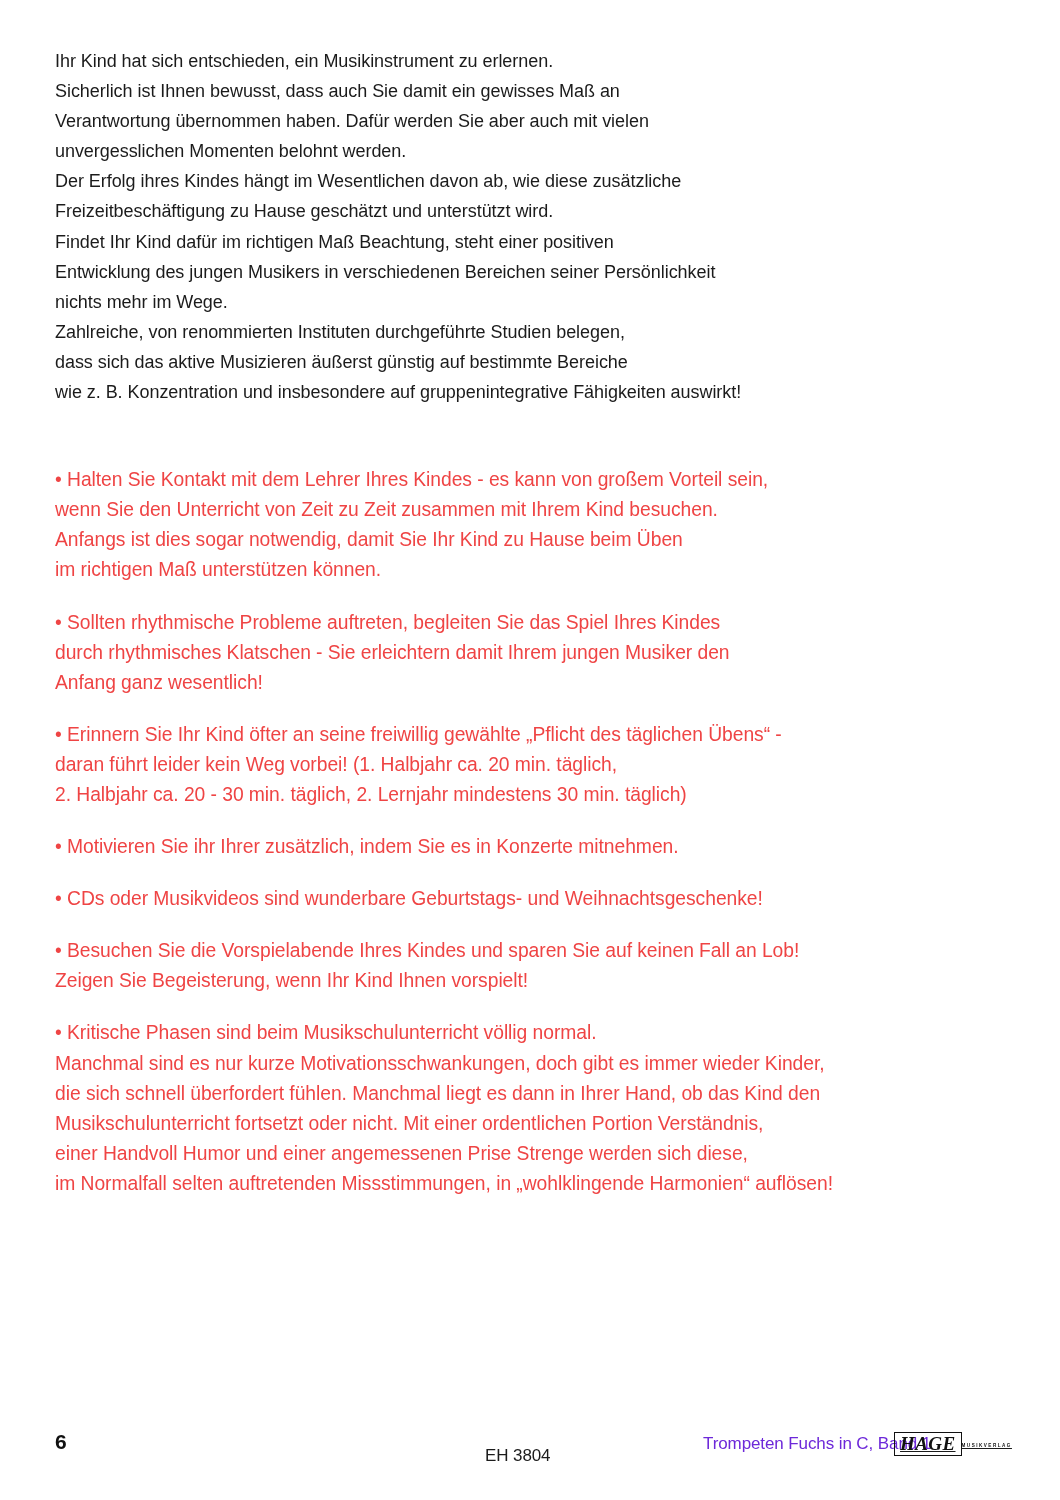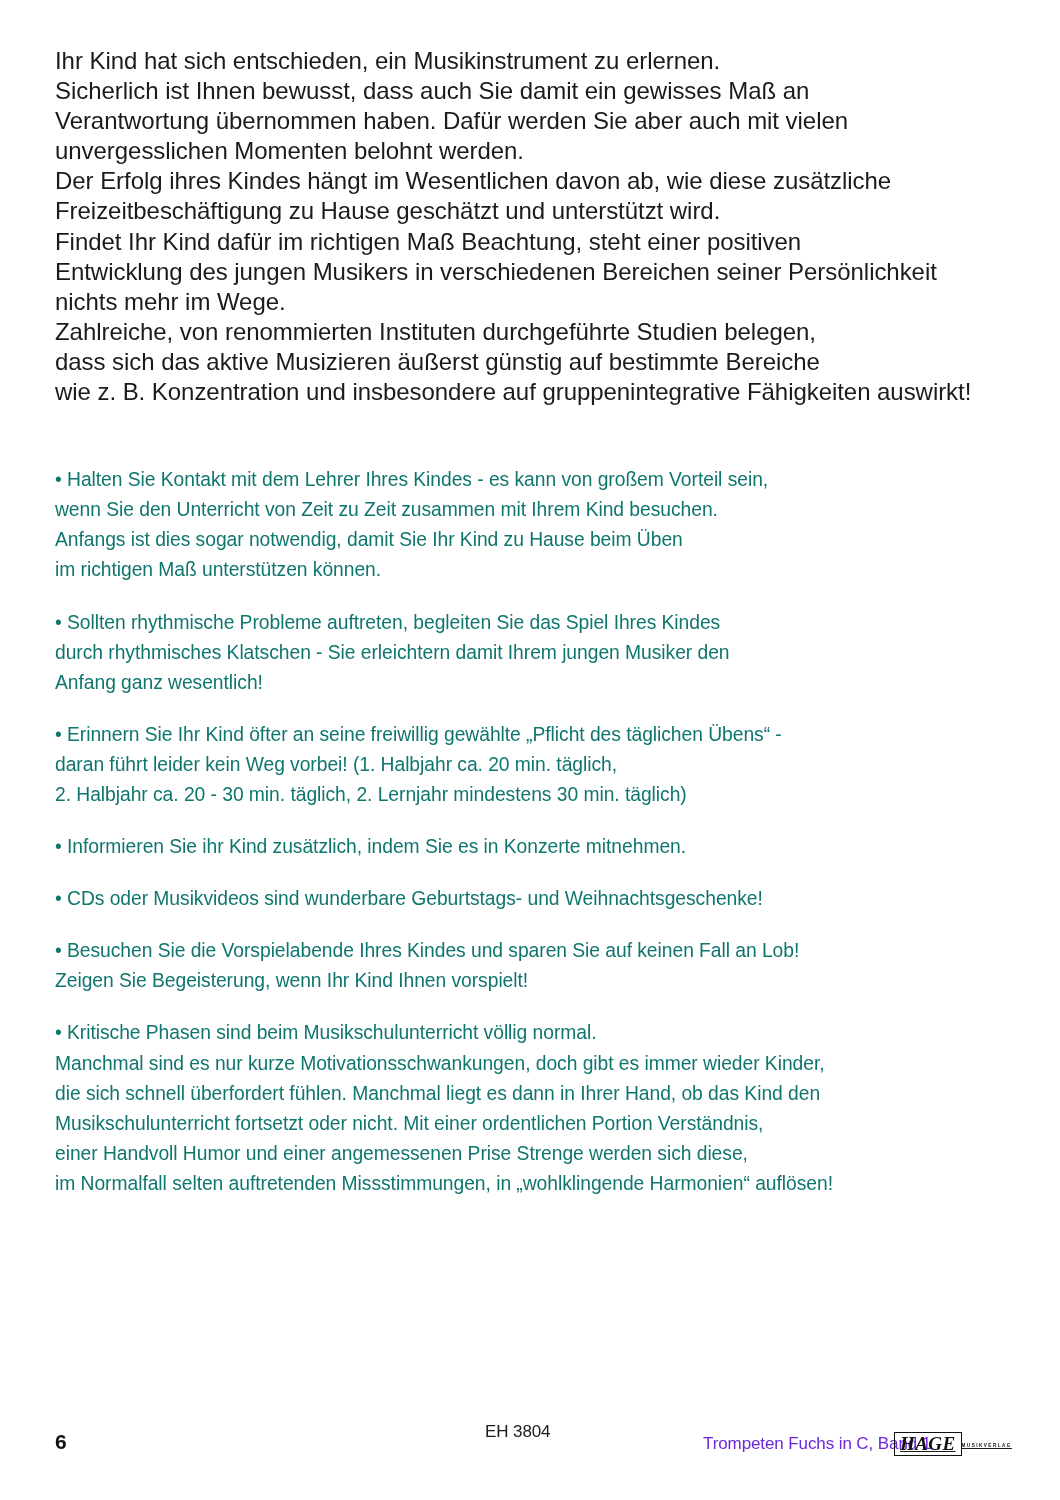--- a/index.html
+++ b/index.html
@@ -32,40 +32,40 @@
     line-height: 1.12;
     color: #111111;
   }
   h1.section-title.second {
     font-size: 28.5px;
     margin: 0 0 16px 0;
     line-height: 1.2;
   }
 
   .para {
-    font-size: 24px;
+    font-size: 18px;
     line-height: 30.1px;
     margin: 0;
     color: #1b1b1b;
     white-space: pre-line;
     letter-spacing: -0.05px;
   }
 
   .bullets {
     margin: 0;
     padding: 0;
     list-style: none;
   }
   .bullet {
     font-size: 19.3px;
     line-height: 30.1px;
     margin: 0 0 22px 0;
     white-space: pre-line;
     letter-spacing: -0.05px;
-    color: #0f766e;
+    color: #ef4444;
   }
   .bullet:last-child { margin-bottom: 4px; }
 
   .gap-after-intro { height: 52px; }
   .gap-before-bullets { height: 6px; }
 
   .footer {
     position: absolute;
     left: 55px;
     right: 55px;
@@ -76,21 +76,21 @@
     position: absolute;
     left: 0;
     top: 8px;
     font-size: 21px;
     font-weight: bold;
     color: #111111;
   }
   .footer-code {
     position: absolute;
     left: 430px;
-    top: 0;
+    top: 24px;
     font-size: 17px;
     color: #1b1b1b;
     letter-spacing: -0.1px;
   }
   .footer-title {
     position: absolute;
     left: 648px;
     top: 12px;
     font-size: 17px;
     color: #6d28d9;
@@ -163,21 +163,21 @@
       <li class="bullet">• Halten Sie Kontakt mit dem Lehrer Ihres Kindes - es kann von großem Vorteil sein,
 wenn Sie den Unterricht von Zeit zu Zeit zusammen mit Ihrem Kind besuchen.
 Anfangs ist dies sogar notwendig, damit Sie Ihr Kind zu Hause beim Üben
 im richtigen Maß unterstützen können.</li>
       <li class="bullet">• Sollten rhythmische Probleme auftreten, begleiten Sie das Spiel Ihres Kindes
 durch rhythmisches Klatschen - Sie erleichtern damit Ihrem jungen Musiker den
 Anfang ganz wesentlich!</li>
       <li class="bullet">• Erinnern Sie Ihr Kind öfter an seine freiwillig gewählte „Pflicht des täglichen Übens“ -
 daran führt leider kein Weg vorbei! (1. Halbjahr ca. 20 min. täglich,
 2. Halbjahr ca. 20 - 30 min. täglich, 2. Lernjahr mindestens 30 min. täglich)</li>
-      <li class="bullet">• Informieren Sie ihr Kind zusätzlich, indem Sie es in Konzerte mitnehmen.</li>
+      <li class="bullet">• Motivieren Sie ihr Ihrer zusätzlich, indem Sie es in Konzerte mitnehmen.</li>
       <li class="bullet">• CDs oder Musikvideos sind wunderbare Geburtstags- und Weihnachtsgeschenke!</li>
       <li class="bullet">• Besuchen Sie die Vorspielabende Ihres Kindes und sparen Sie auf keinen Fall an Lob!
 Zeigen Sie Begeisterung, wenn Ihr Kind Ihnen vorspielt!</li>
       <li class="bullet">• Kritische Phasen sind beim Musikschulunterricht völlig normal.
 Manchmal sind es nur kurze Motivationsschwankungen, doch gibt es immer wieder Kinder,
 die sich schnell überfordert fühlen. Manchmal liegt es dann in Ihrer Hand, ob das Kind den
 Musikschulunterricht fortsetzt oder nicht. Mit einer ordentlichen Portion Verständnis,
 einer Handvoll Humor und einer angemessenen Prise Strenge werden sich diese,
 im Normalfall selten auftretenden Missstimmungen, in „wohlklingende Harmonien“ auflösen!</li>
     </ul>

